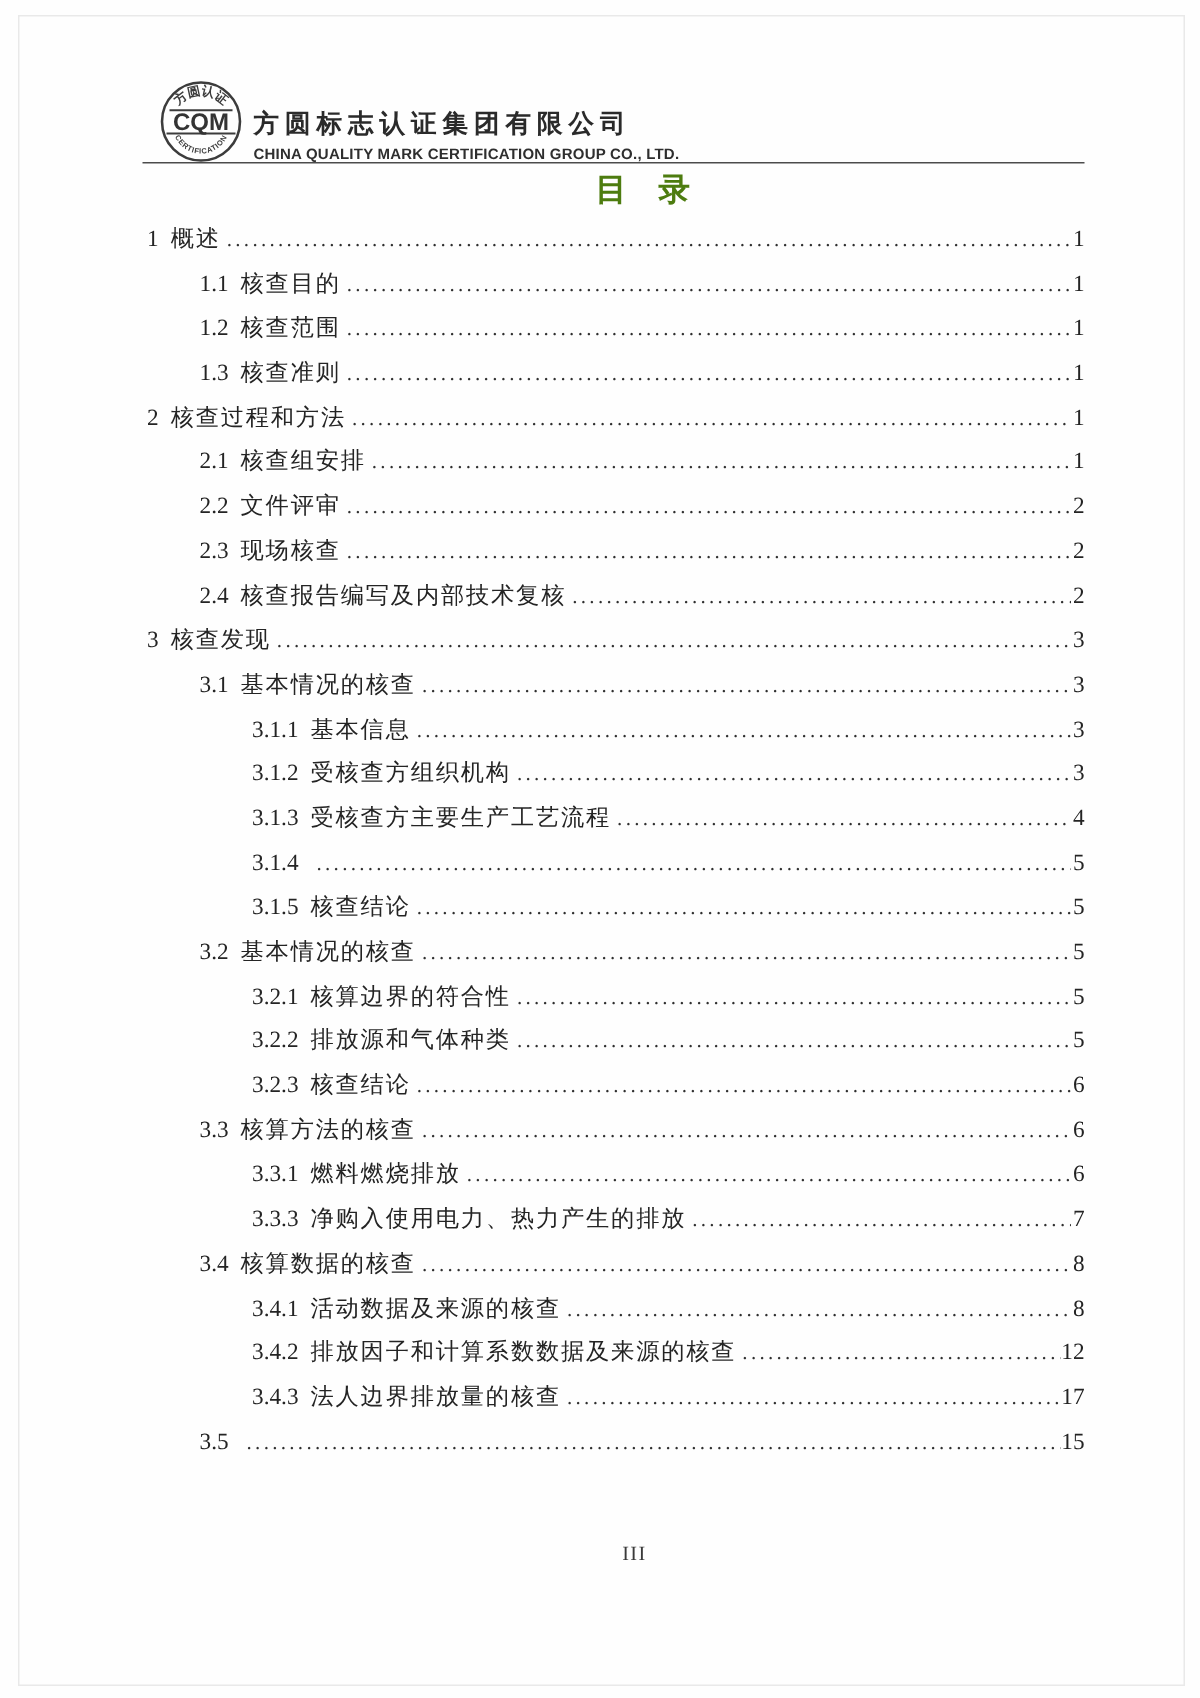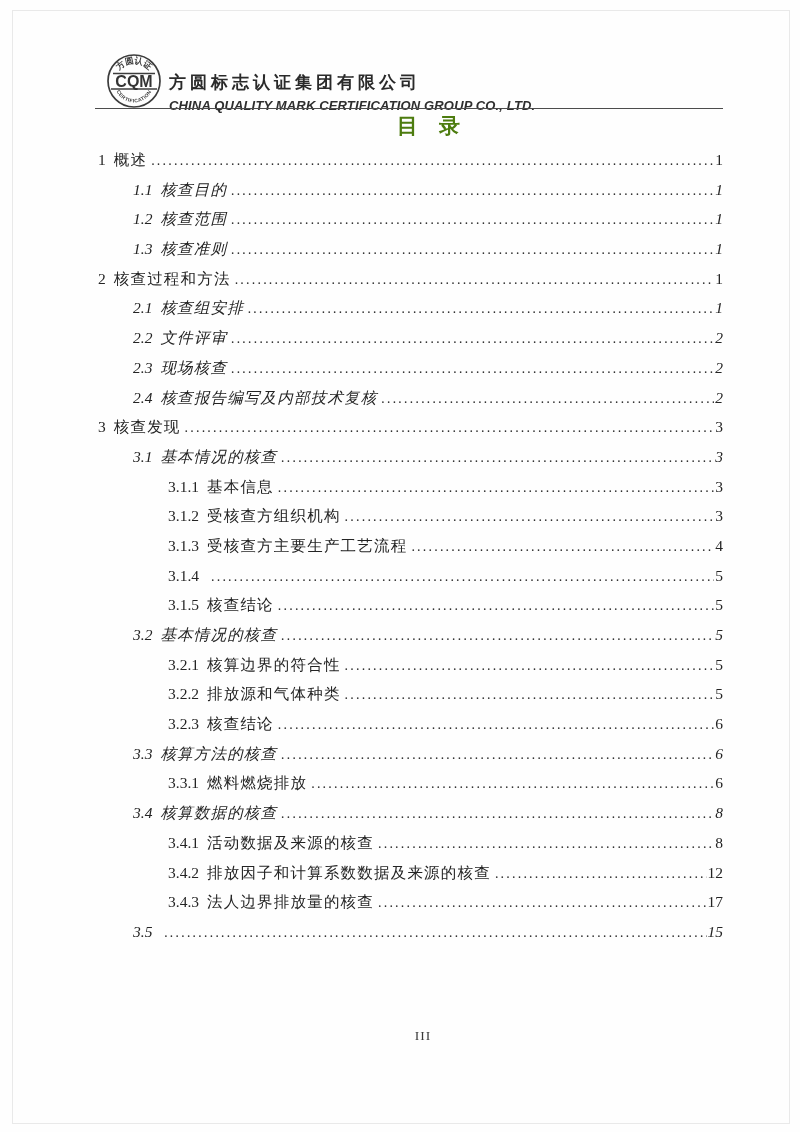--- a/index.html
+++ b/index.html
@@ -33,26 +33,25 @@
   .company-cn {
     font-size: 17px;
     font-weight: bold;
     letter-spacing: 4px;
     color: #2a2a2a;
     font-family: "Liberation Serif", "DejaVu Serif", serif;
     margin-top: 12px;
   }
   .company-en {
     margin-top: 4px;
-    font-size: 13px;
+    font-size: 10px;
     font-weight: bold;
     letter-spacing: 0.15px;
     color: #2e2e2e;
     font-family: "Liberation Sans", "DejaVu Sans", sans-serif;
-    font-style: italic;
   }
   .header-rule {
     position: absolute;
     left: 95px; top: 108px;
     width: 628px;
     border-top: 1.8px solid #4c4c4c;
   }
   
   .toc-title {
     position: absolute;
@@ -70,21 +69,21 @@
     width: 625px;
   }
   .toc-row {
     display: flex;
     align-items: baseline;
     height: 29.7px;
     font-size: 15.5px;
     color: #242424;
     line-height: 29.7px;
   }
-  .toc-row.lvl2 { padding-left: 35px; font-style: italic; }
+  .toc-row.lvl2 { padding-left: 35px; }
   .toc-row.lvl3 { padding-left: 70px; }
   .toc-num { margin-right: 8px; white-space: nowrap; }
   .toc-label { white-space: nowrap; letter-spacing: 1.2px; text-align: center; }
   .toc-dots {
     flex: 1;
     overflow: hidden;
     white-space: nowrap;
     margin: 0 1px 0 4px;
     font-size: 14px;
     letter-spacing: 2.2px;
@@ -263,20 +262,26 @@
       <span class="toc-label">核算方法的核查</span>
       <span class="toc-dots"></span>
       <span class="toc-page">6</span>
     </div>
       <div class="toc-row lvl3">
       <span class="toc-num">3.3.1</span>
       <span class="toc-label">燃料燃烧排放</span>
       <span class="toc-dots"></span>
       <span class="toc-page">6</span>
     </div>
+      <div class="toc-row lvl3">
+      <span class="toc-num">3.3.3</span>
+      <span class="toc-label">净购入使用电力、热力产生的排放</span>
+      <span class="toc-dots"></span>
+      <span class="toc-page">7</span>
+    </div>
       <div class="toc-row lvl2">
       <span class="toc-num">3.4</span>
       <span class="toc-label">核算数据的核查</span>
       <span class="toc-dots"></span>
       <span class="toc-page">8</span>
     </div>
       <div class="toc-row lvl3">
       <span class="toc-num">3.4.1</span>
       <span class="toc-label">活动数据及来源的核查</span>
       <span class="toc-dots"></span>

